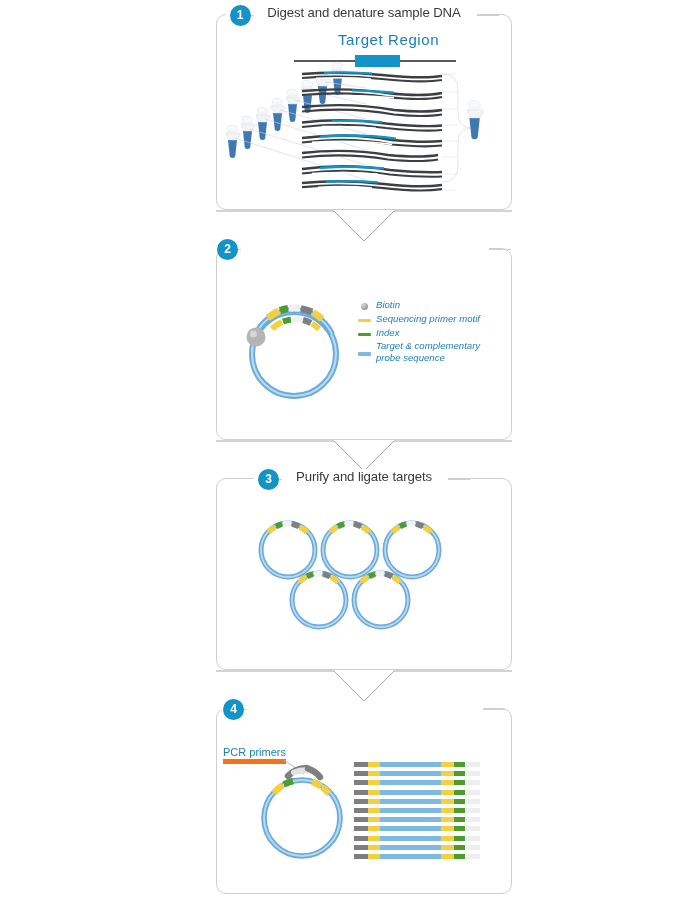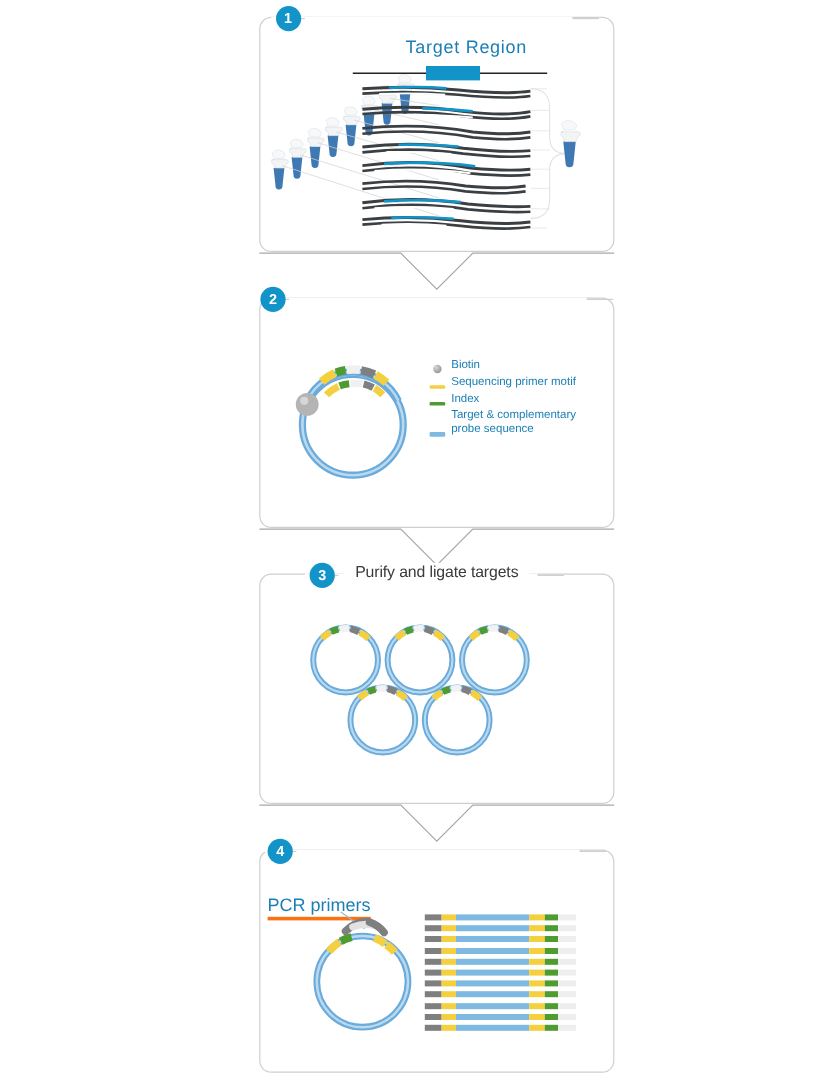--- a/index.html
+++ b/index.html
@@ -52,40 +52,41 @@
 
   
   .abs { position: absolute; }
 
   
   .amp { position:absolute; height:5px; display:flex; }
   .amp > i { display:block; height:100%; }
 
   
   .legend { position:absolute; font-size:9.6px; color:#1b7fb5; line-height:11.6px; }
-  .legend-row { display:flex; align-items:flex-end; margin-bottom:2.2px; }
+  .legend-row { display:flex; align-items:center; margin-bottom:2.2px;font-style:italic; }
   .legend-key { width:13px; flex:0 0 13px; margin-right:5px; padding-top:4px; }
   .legend-key .bar { display:block; width:13px; height:3.5px; border-radius:1px; }
   .legend-key .dot { display:block; width:7px; height:7px; border-radius:50%;
                      margin:0 auto; background:
                      radial-gradient(circle at 34% 30%, #d8d8d8, #9a9a9a 70%); }
   .legend-text { white-space:pre-line; }
 
-  .callout { position:absolute; font-size:15px; color:#1b7fb5;
-             border-bottom:3px solid #f97316; padding-bottom:1px; }
+  .callout { position:absolute; font-size:11px; color:#1b7fb5;
+             border-bottom:5px solid #f97316; padding-bottom:1px; }
   .target-label { position:absolute; font-size:15px; color:#1b7fb5;
                   letter-spacing:0.6px; }
 </style>
 </head>
 <body>
 
 <div id="stage">
 
   <div class="panel" style="top:14px; height:196px;">
     <div class="badge" style="left: 12.5px;">1</div>
+    <div class="panel-title">Digest and denature sample DNA</div>
   <div class="title-rule" style="left: 20.5px; width: 16px;"></div>
       <div class="title-rule" style="left: 259.5px; width: 22px;"></div>
       <div style="position: absolute; top: -1px; height: 2px; background: rgb(255, 255, 255); z-index: 3; left: 8.5px; width: 251px;"></div>
     </div>
   <div class="target-label" style="left:338px; top:31px;">Target  Region</div>
   <svg class="abs" style="left:216px; top:14px;" width="296" height="196" viewBox="0 0 296 196">
 
     <line x1="78" y1="47" x2="240" y2="47" stroke="#222" stroke-width="1.3"></line>
     <rect x="139" y="41" width="45" height="12" fill="#1294c9"></rect>
 

